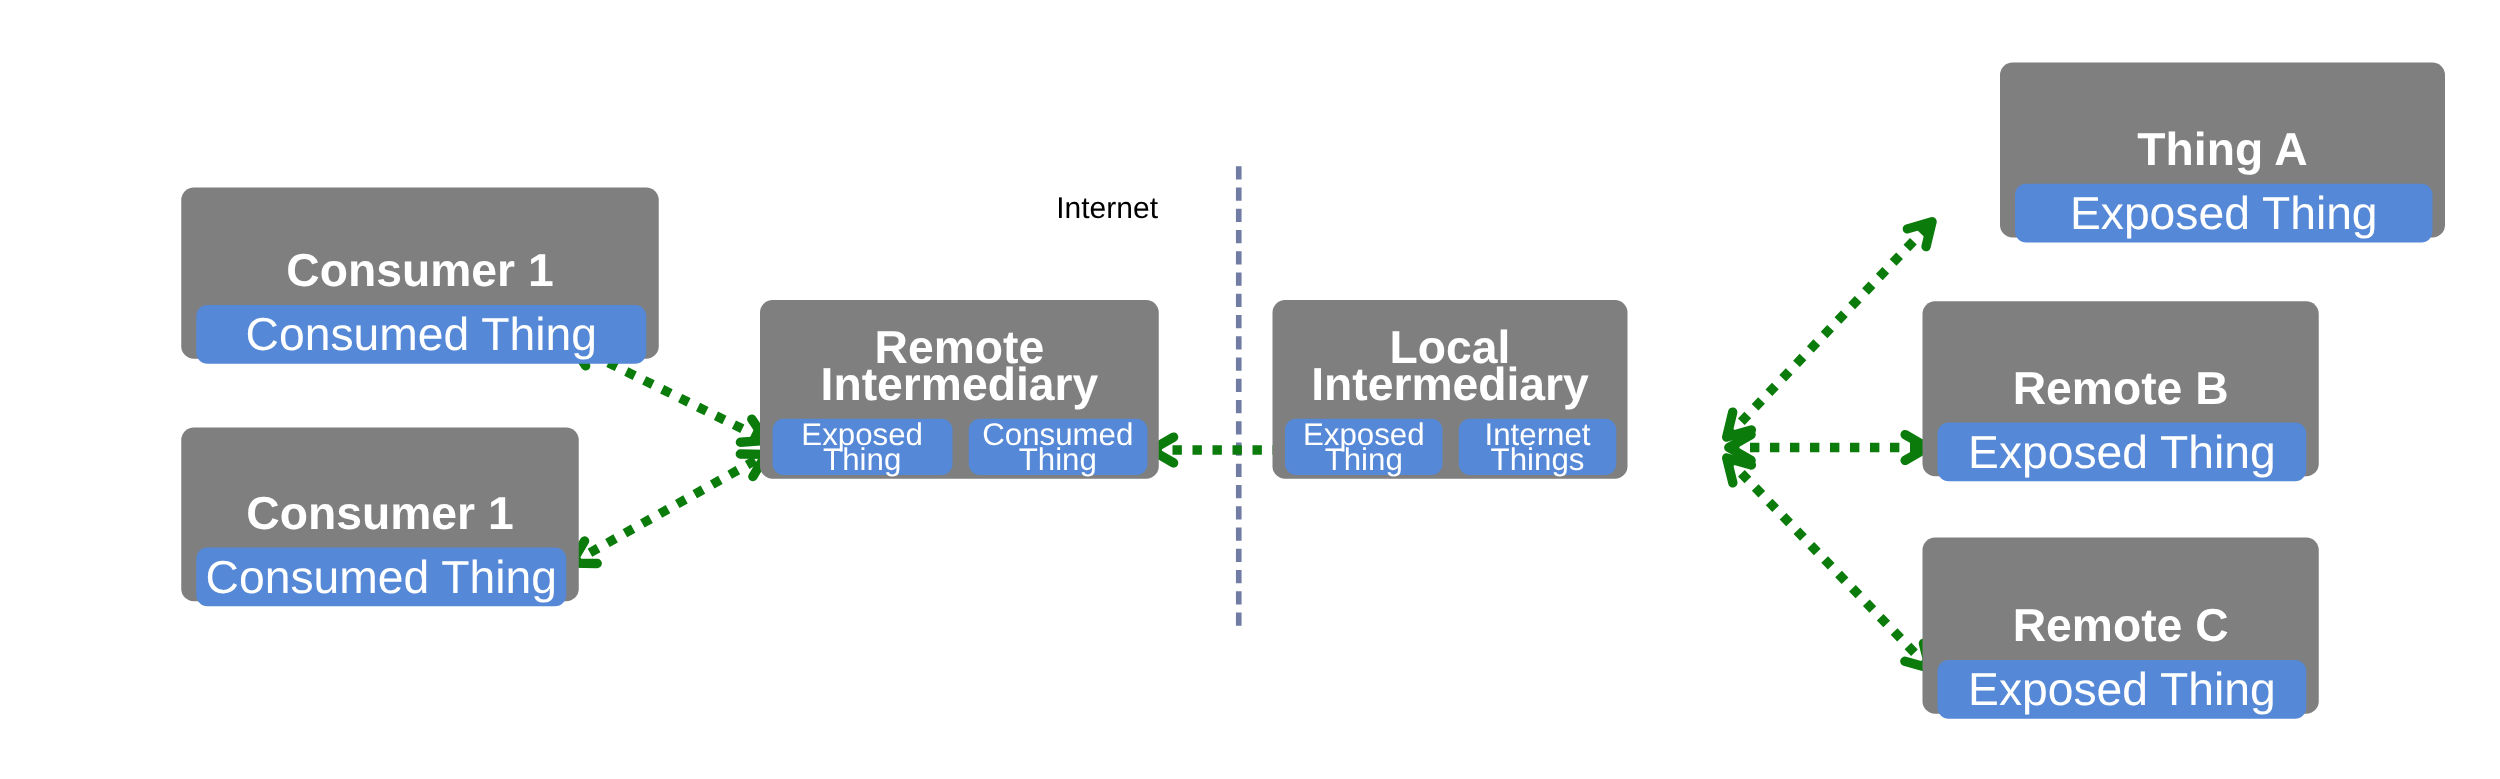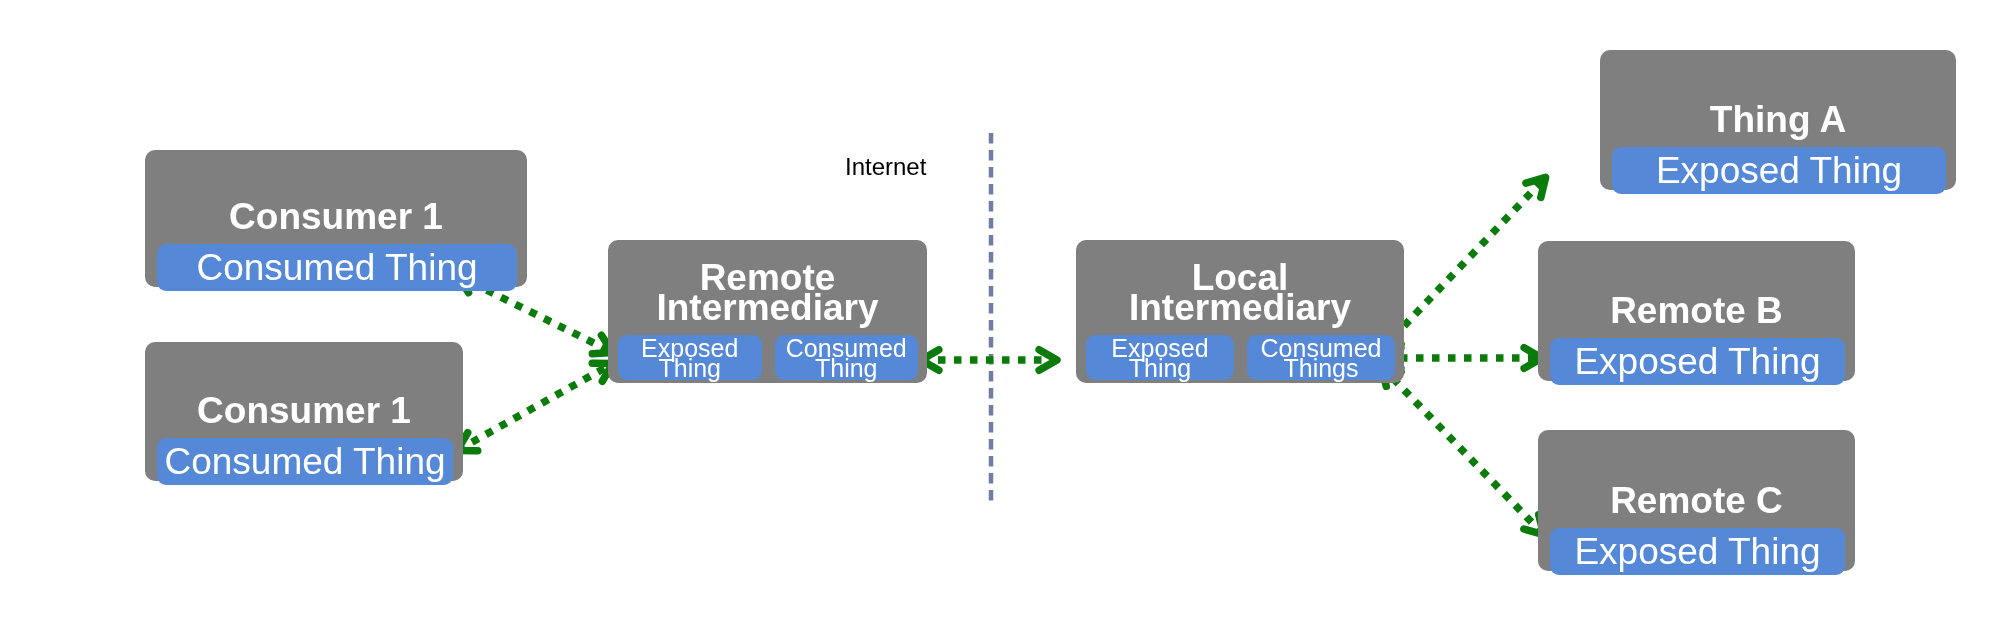--- a/index.html
+++ b/index.html
@@ -104,28 +104,28 @@
     <div class="subbars">
       <div class="subbar">
         <span>Exposed Thing</span>
       </div>
       <div class="subbar">
         <span>Consumed Thing</span>
       </div>
     </div>
   </div>
 
-  <div class="node" style="left:1076px;top:240px;width:328px;height:143px">
+  <div class="node" style="left:1018px;top:240px;width:284px;height:143px">
     <div class="node-title node-title-wrap">Local Intermediary</div>
     <div class="subbars">
       <div class="subbar">
         <span>Exposed Thing</span>
       </div>
       <div class="subbar">
-        <span>Consumed Things</span>
+        <span>Internet Things</span>
       </div>
     </div>
   </div>
 
   <div class="node" style="left:1600px;top:50px;width:356px;height:140px">
     <div class="node-title">Thing A</div>
     <div class="bar">Exposed Thing</div>
   </div>
 
   <div class="node" style="left:1538px;top:241px;width:317px;height:140px">

